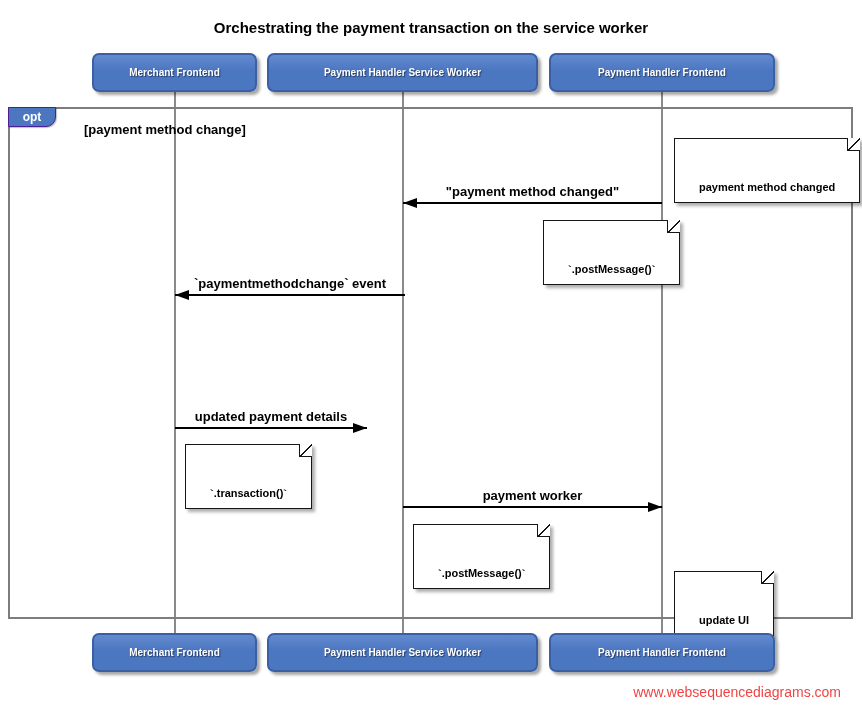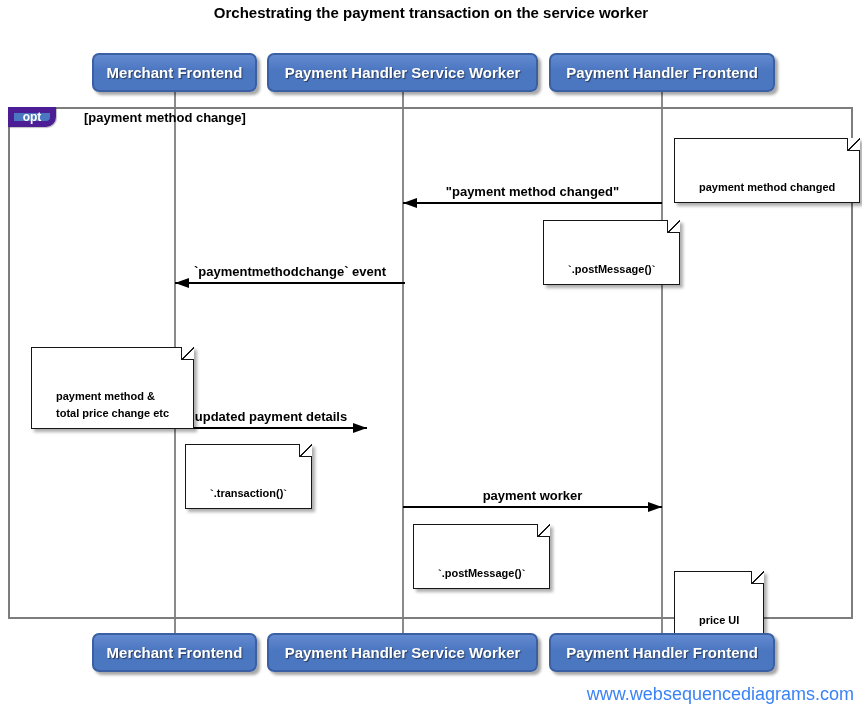--- a/index.html
+++ b/index.html
@@ -1,48 +1,48 @@
 <!DOCTYPE html>
 <html style="--actor_fill: #4b76c0; --actor_border: #3a5fa3; --frame_border: #7d7d7d; --lifeline: #8a8a8a; --arrow: #000000; --note_fill: #ffffff; --note_border: #161616;"><head>
 <meta charset="utf-8">
 <style>
   html,body{margin:0;padding:0;background:#fff;}
   .diagram{
     position:relative;width:862px;height:710px;background:#fff;overflow:hidden;
     font-family:"Liberation Sans",sans-serif;color:#000;
   }
   .title{
-    position:absolute;left:0;top:4px;width:100%;text-align:center;
+    position:absolute;left:0;top:19px;width:100%;text-align:center;
     font-size:15px;font-weight:bold;
   }
   .lifeline{
     position:absolute;top:91px;height:542px;width:2px;background:var(--lifeline,#8a8a8a);
   }
   .actor{
     position:absolute;height:39px;box-sizing:border-box;
     background:linear-gradient(180deg,#638ad0 0%,var(--actor_fill,#4b76c0) 45%,var(--actor_fill,#4b76c0) 100%);
     border:2px solid var(--actor_border,#3a5fa3);border-radius:7px;
     box-shadow:3px 3px 3px rgba(0,0,0,.35);
-    color:#fff;font-size:15px;font-weight:bold;text-shadow:1px 1px 1px rgba(0,0,0,.5);
+    color:#fff;font-size:10px;font-weight:bold;text-shadow:1px 1px 1px rgba(0,0,0,.5);
     display:flex;align-items:center;justify-content:center;white-space:nowrap;
   }
   .frame{
     position:absolute;left:8px;top:107px;width:845px;height:512px;box-sizing:border-box;
     border:2px solid var(--frame_border,#7d7d7d);
   }
   .opt-tab{
     position:absolute;left:8px;top:107px;width:48px;height:20px;box-sizing:border-box;
-    background:var(--actor_fill,#4b76c0);border:6px solid #4c1d95;
+    background:var(--actor_fill,#4b76c0);border:1px solid #4c1d95;
     border-bottom-right-radius:10px;
     color:#fff;font-size:12px;font-weight:bold;
     display:flex;align-items:center;justify-content:center;
     box-shadow:1px 1px 1px rgba(0,0,0,.25);
   }
   .guard{
-    position:absolute;left:84px;top:110px;font-size:13px;font-weight:bold;white-space:nowrap;
+    position:absolute;left:84px;top:122px;font-size:13px;font-weight:bold;white-space:nowrap;
   }
   .message{position:absolute;height:20px;}
   .message .label{
     position:absolute;left:0;right:0;bottom:5px;text-align:center;
     font-size:13px;font-weight:bold;white-space:nowrap;
   }
   .message .line{
     position:absolute;left:0;right:0;bottom:0;height:2px;background:var(--arrow,#000);
   }
   .message .head{
@@ -60,21 +60,21 @@
   }
   .note .fold{
     position:absolute;top:-1px;right:-1px;width:13px;height:13px;box-sizing:border-box;
     border-left:1px solid var(--note_border,#161616);
     border-bottom:1px solid var(--note_border,#161616);
     background:linear-gradient(to bottom right,
       #fff 0%,#fff 46%,var(--note_border,#161616) 46%,
       var(--note_border,#161616) 56%,#fff 56%,#fff 100%);
   }
   .footer{
-    position:absolute;right:8px;top:684px;font-size:18px;font-weight:normal;color:#3b82f6;
+    position:absolute;right:21px;top:684px;font-size:14px;font-weight:normal;color:#ef4444;
   }
 </style>
 </head>
 <body>
 
 <div class="diagram">
 
   <div class="title">Orchestrating the payment transaction on the service worker</div>
 
   <div class="lifeline" style="left:174px"></div>
@@ -87,21 +87,21 @@
 
   <div class="actor" style="left:92px;top:53px;width:165px">Merchant Frontend</div>
   <div class="actor" style="left:267px;top:53px;width:271px">Payment Handler Service Worker</div>
   <div class="actor" style="left:549px;top:53px;width:226px">Payment Handler Frontend</div>
 
   <div class="message to-left" style="left:403px;top:184px;width:259px">
     <div class="label">"payment method changed"</div>
     <div class="line"></div>
     <div class="head"></div>
   </div>
-  <div class="message to-left" style="left:175px;top:264px;width:230px">
+  <div class="message to-left" style="left:175px;top:276px;width:230px">
     <div class="label">`paymentmethodchange` event</div>
     <div class="line"></div>
     <div class="head"></div>
   </div>
   <div class="message to-right" style="left:175px;top:409px;width:192px">
     <div class="label">updated payment details</div>
     <div class="line"></div>
     <div class="head"></div>
   </div>
   <div class="message to-right" style="left:403px;top:488px;width:259px">
@@ -111,36 +111,31 @@
   </div>
 
   <div class="note" style="left:674px;top:138px">
     <span class="fold"></span>
     <span>payment method changed</span>
   </div>
   <div class="note" style="left:543px;top:220px">
     <span class="fold"></span>
     <span>`.postMessage()`</span>
   </div>
-  <div class="note" style="left:31px;top:347px">
-    <span class="fold"></span>
-    <span>payment method &amp;
-total price change etc</span>
-  </div>
   <div class="note" style="left:185px;top:444px">
     <span class="fold"></span>
     <span>`.transaction()`</span>
   </div>
   <div class="note" style="left:413px;top:524px">
     <span class="fold"></span>
     <span>`.postMessage()`</span>
   </div>
   <div class="note" style="left:674px;top:571px">
     <span class="fold"></span>
-    <span>price UI</span>
+    <span>update UI</span>
   </div>
 
   <div class="actor" style="left:92px;top:633px;width:165px">Merchant Frontend</div>
   <div class="actor" style="left:267px;top:633px;width:271px">Payment Handler Service Worker</div>
   <div class="actor" style="left:549px;top:633px;width:226px">Payment Handler Frontend</div>
 
   <div class="footer">www.websequencediagrams.com</div>
 
 </div>
 

